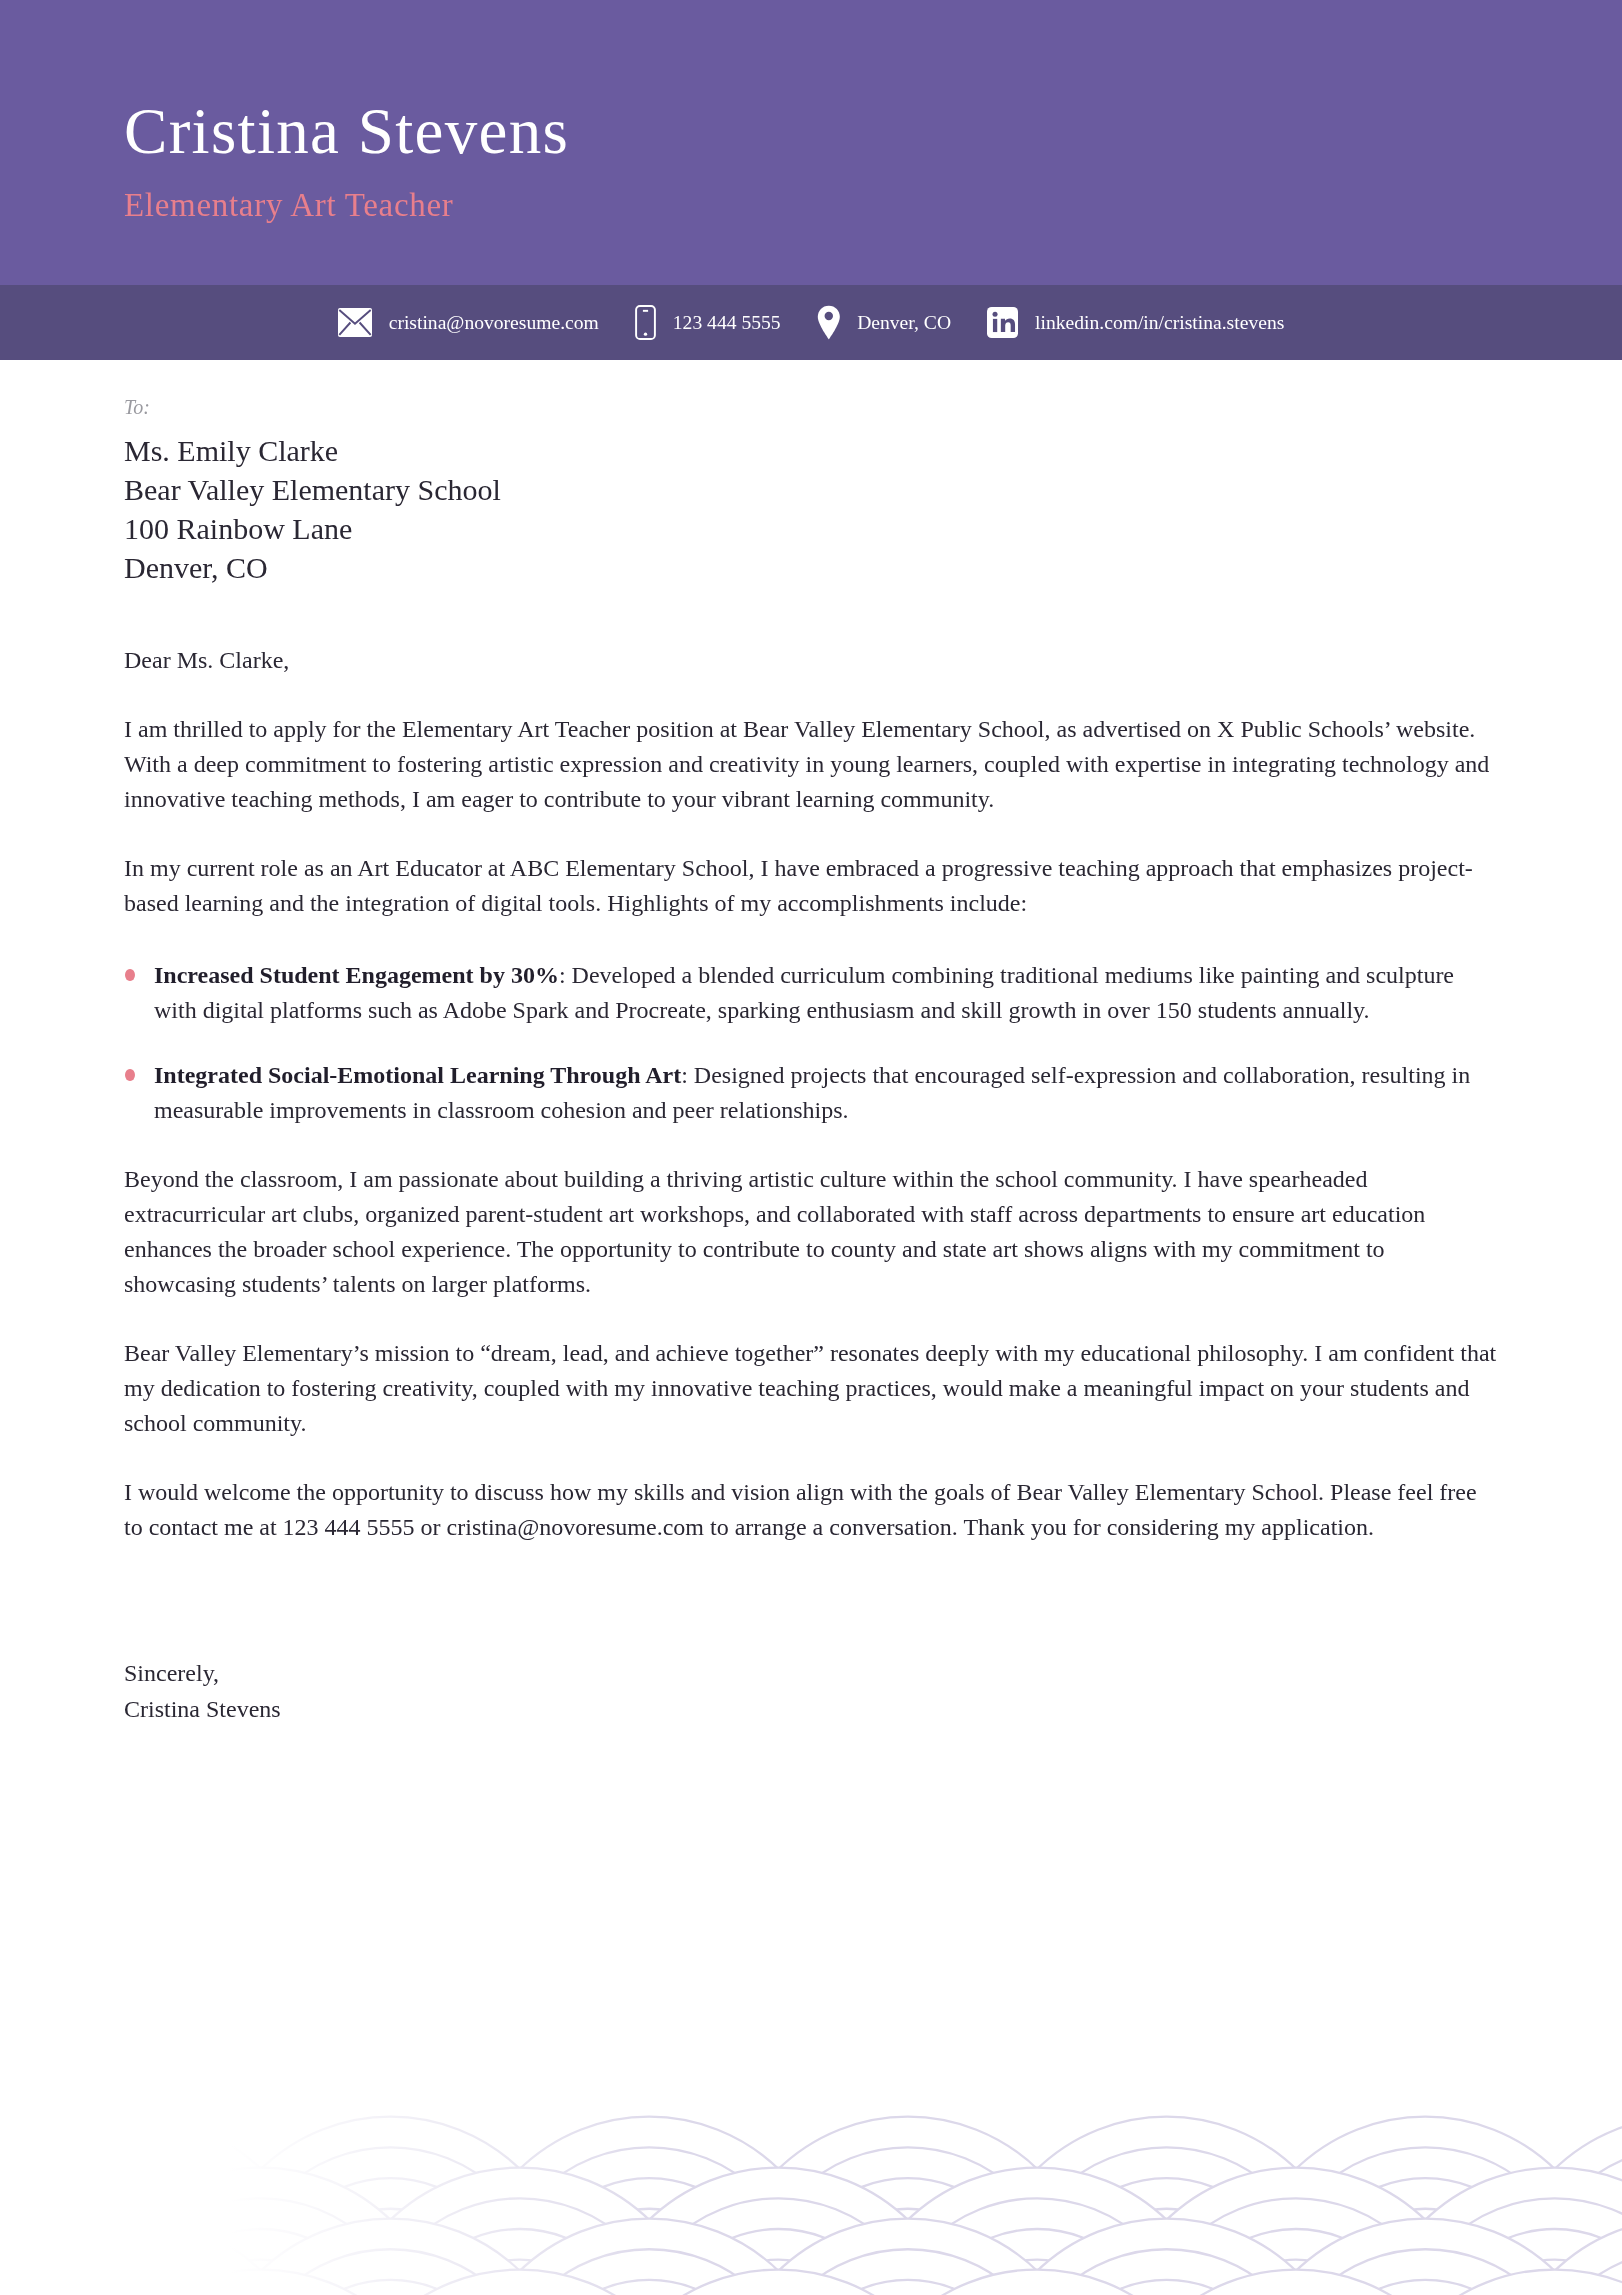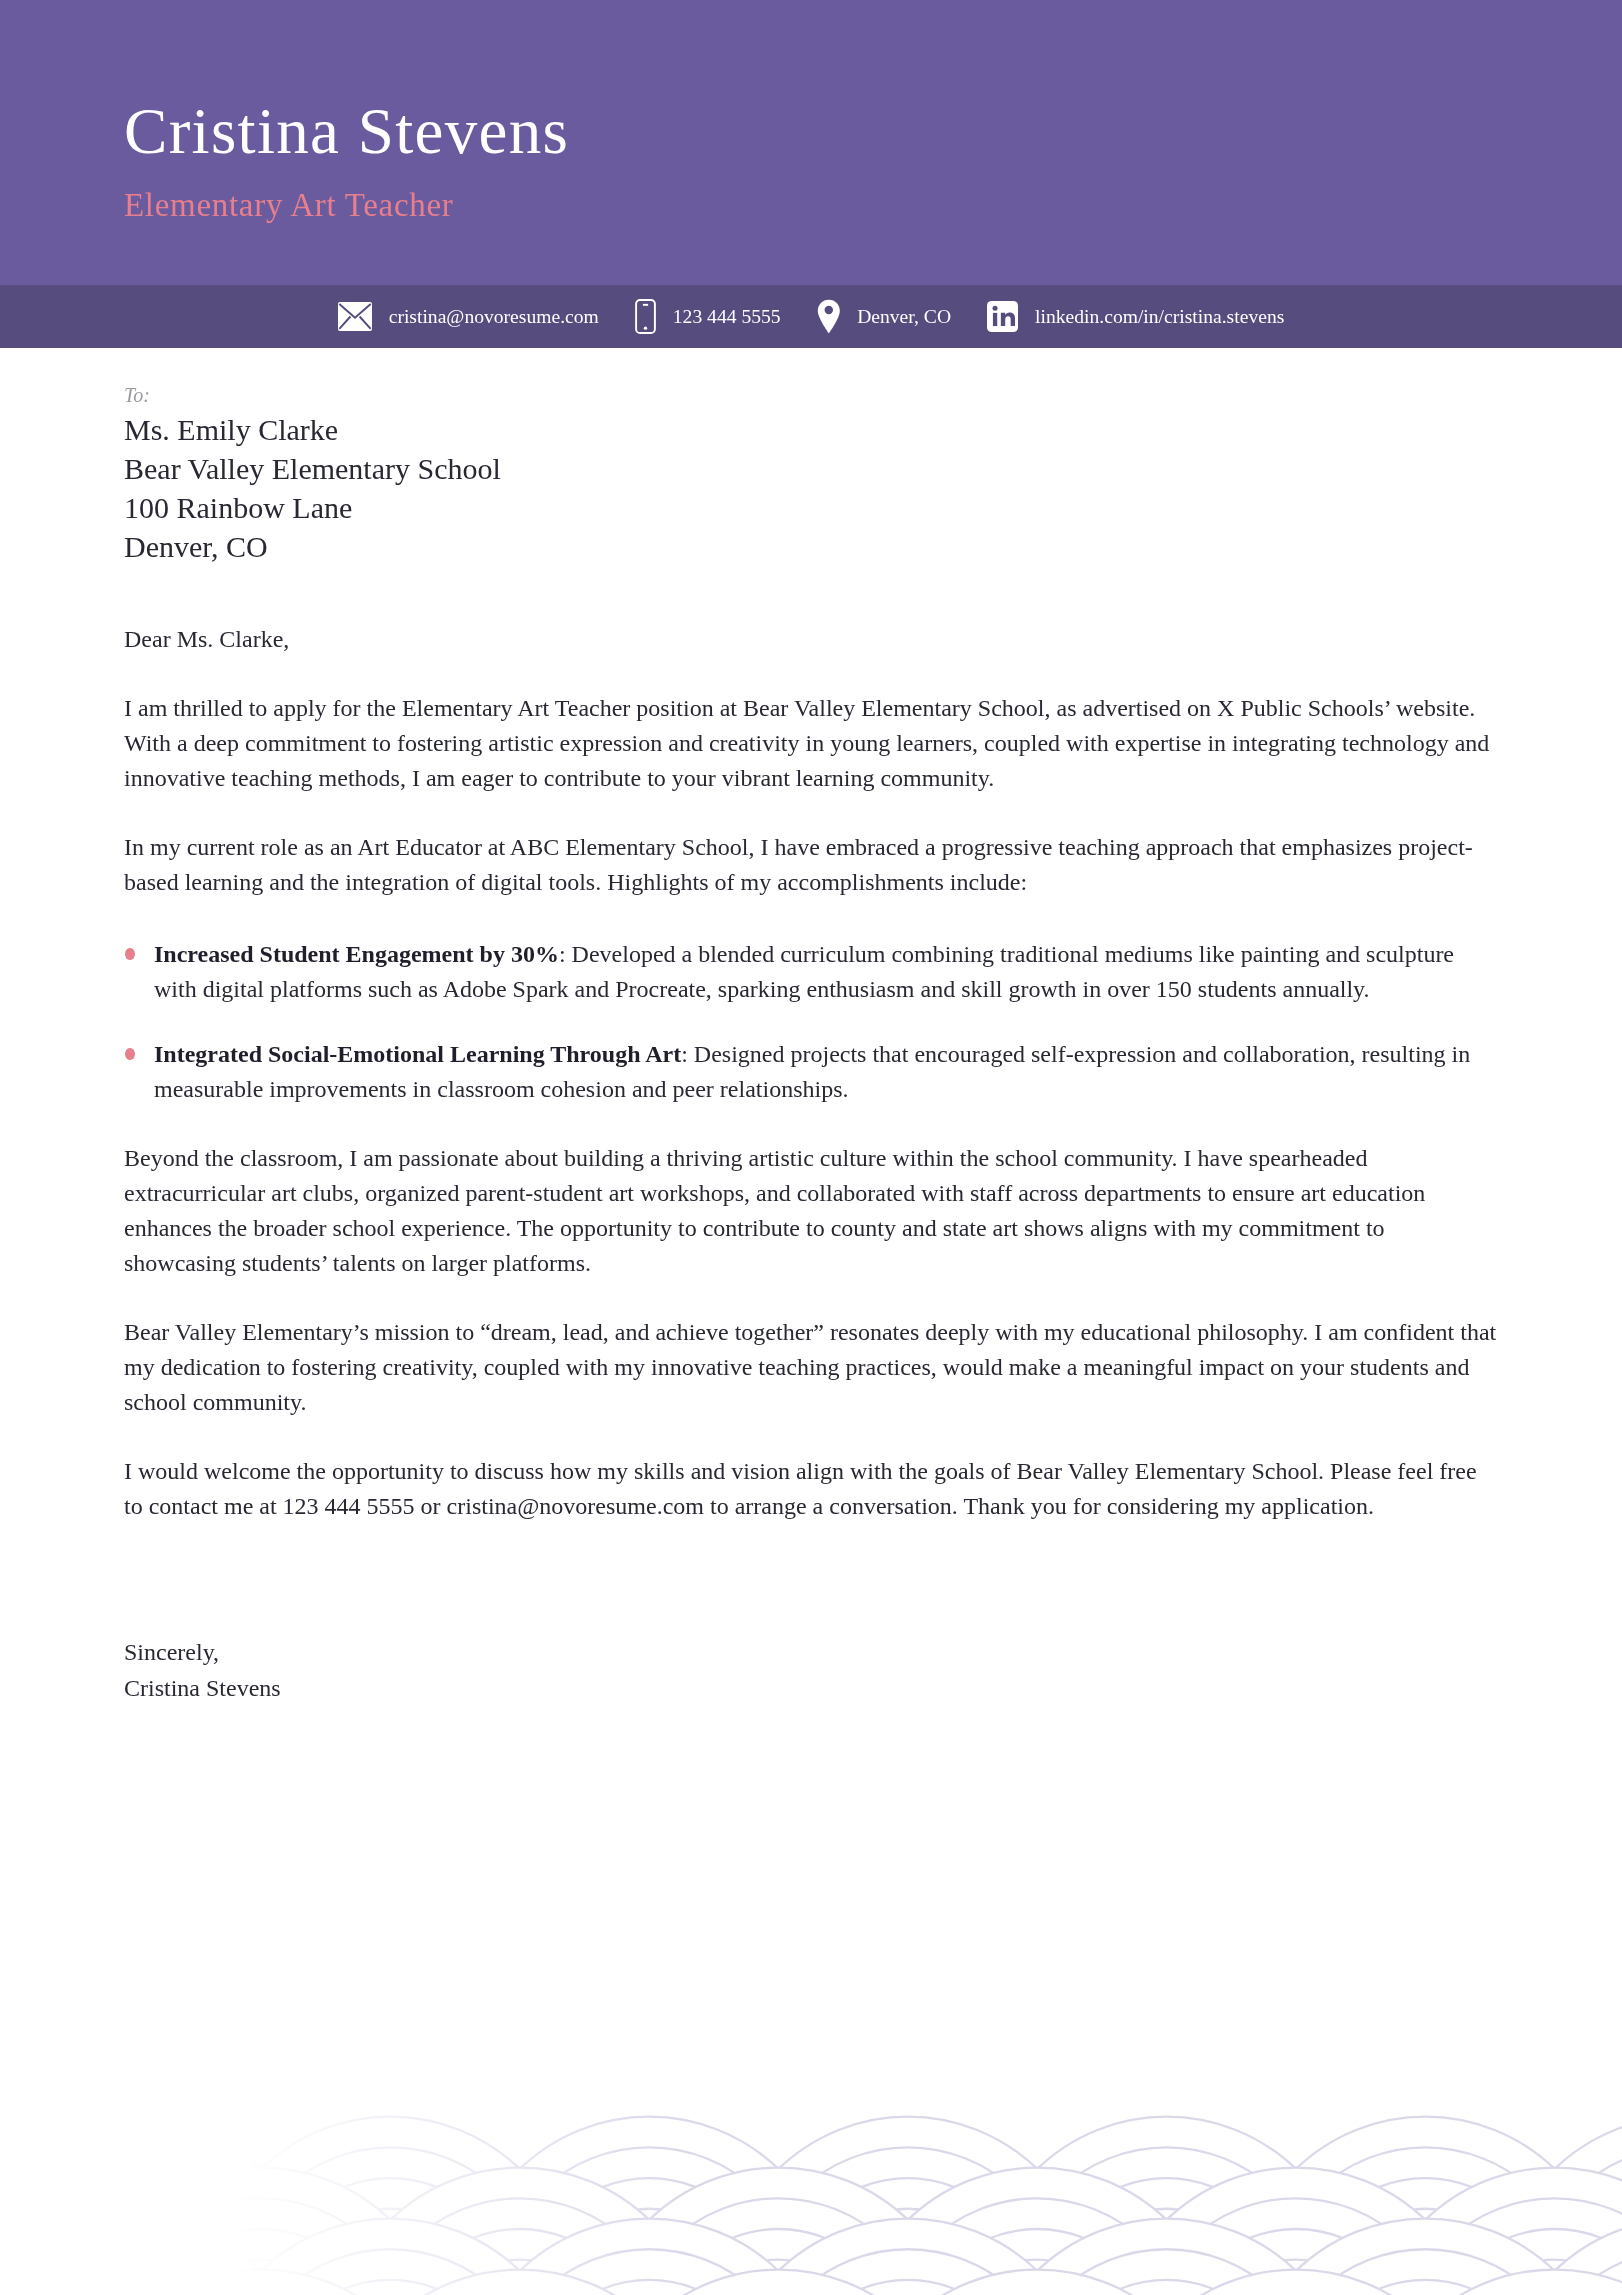--- a/index.html
+++ b/index.html
@@ -26,33 +26,33 @@
   .name{
     font-size:65px;font-weight:400;color:#ffffff;
     letter-spacing:1.3px;line-height:1.05;
   }
   .job-title{
     margin-top:22px;font-size:33px;font-weight:400;
     color:var(--accent);letter-spacing:0.7px;
   }
   
   .contact-bar{
-    height:63px;background:var(--bar-bg);
+    height:75px;background:var(--bar-bg);
     display:flex;align-items:center;justify-content:center;
     gap:36px;color:#ffffff;
   }
   .contact-item{display:flex;align-items:center;gap:17px;font-size:19.6px;}
   .contact-item svg{display:block;}
   
   .main{
     padding:36px 121px 0 124px;
     position:relative;z-index:2;
   }
   .to-label{font-style:italic;color:var(--muted);font-size:20px;}
-  .recipient{margin-top:3px;font-size:30px;line-height:39px;}
+  .recipient{margin-top:12px;font-size:30px;line-height:39px;}
   .salutation{margin-top:56px;font-size:24px;line-height:35px;}
   .para{margin-top:34px;font-size:24px;line-height:35px;}
   .bullets{margin-top:37px;list-style:none;}
   .bullets li{
     position:relative;padding-left:30px;margin-bottom:30px;
     font-size:24px;line-height:35px;
   }
   .bullets li::before{
     content:"";position:absolute;left:1.3px;top:11px;
     width:9.8px;height:12.4px;border-radius:50%;

